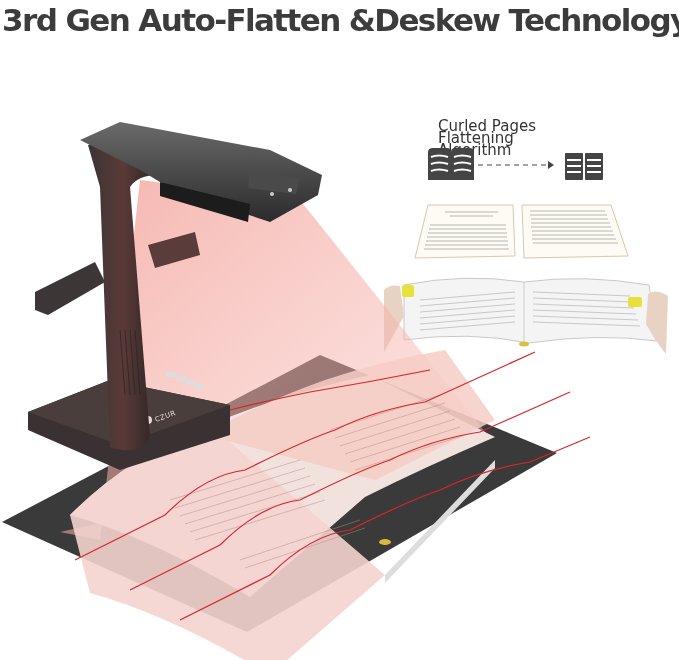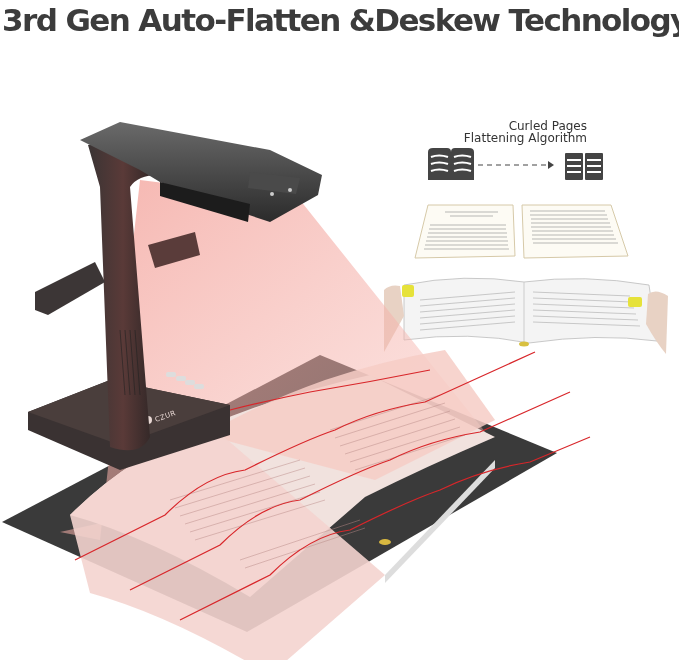--- a/index.html
+++ b/index.html
@@ -3,22 +3,22 @@
   <meta charset="utf-8">
   <style>
     html, body { margin: 0; padding: 0; background: #ffffff; }
     body { width: 679px; height: 660px; position: relative; overflow: hidden; font-family: "DejaVu Sans", sans-serif; }
     .headline {
       position: absolute; left: 2px; top: 2px; margin: 0;
       font-family: "DejaVu Sans", sans-serif; font-weight: bold;
       font-size: 31px; letter-spacing: -1.6px; color: #3c3c3c; white-space: nowrap;
     }
     .inset-caption {
-      position: absolute; left: 457px; top: 120px; width: 130px; text-align: right;
-      font-size: 12px; line-height: 12px; color: #333;
+      position: absolute; left: 438px; top: 120px; width: 130px; text-align: left;
+      font-size: 15px; line-height: 12px; color: #333;
     }
     .scene { position: absolute; left: 0; top: 0; }
     .brand {
       font-family: "DejaVu Sans", sans-serif; font-size: 7px; fill: #e8d8d4; letter-spacing: 0.5px;
     }
   </style>
 </head>
 <body>
 
 <h1 class="headline">3rd Gen Auto-Flatten &amp;Deskew Technology</h1>

